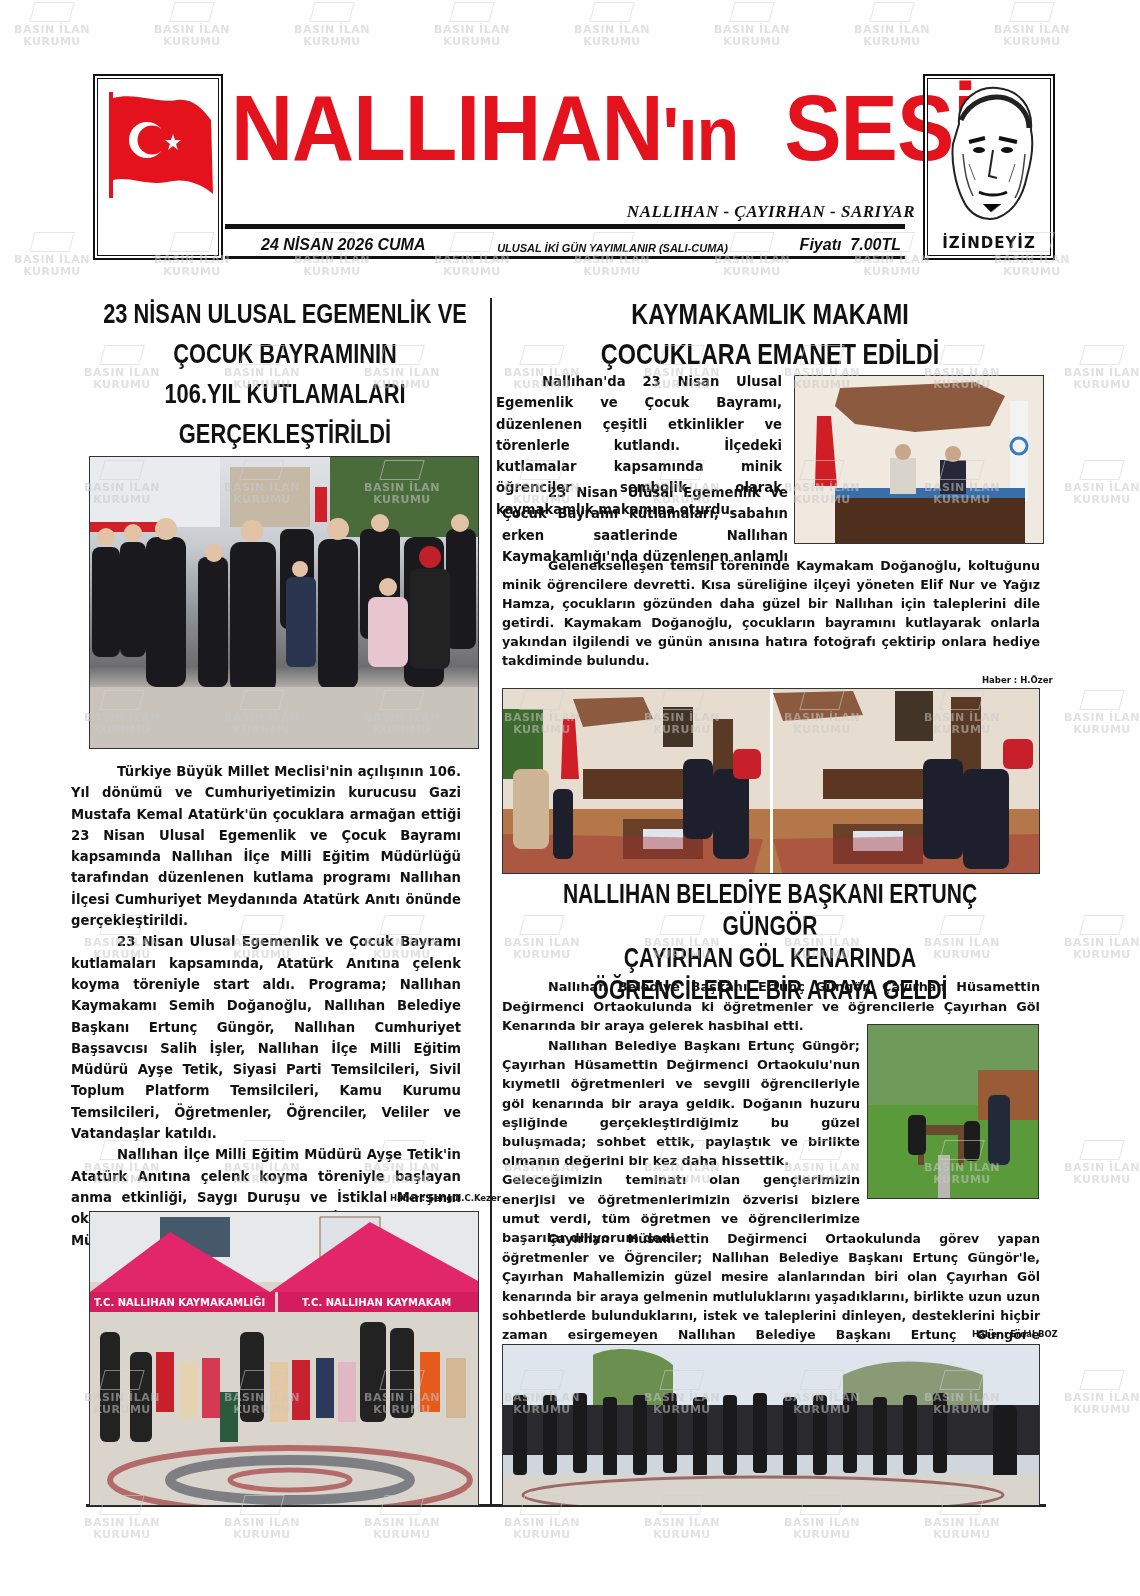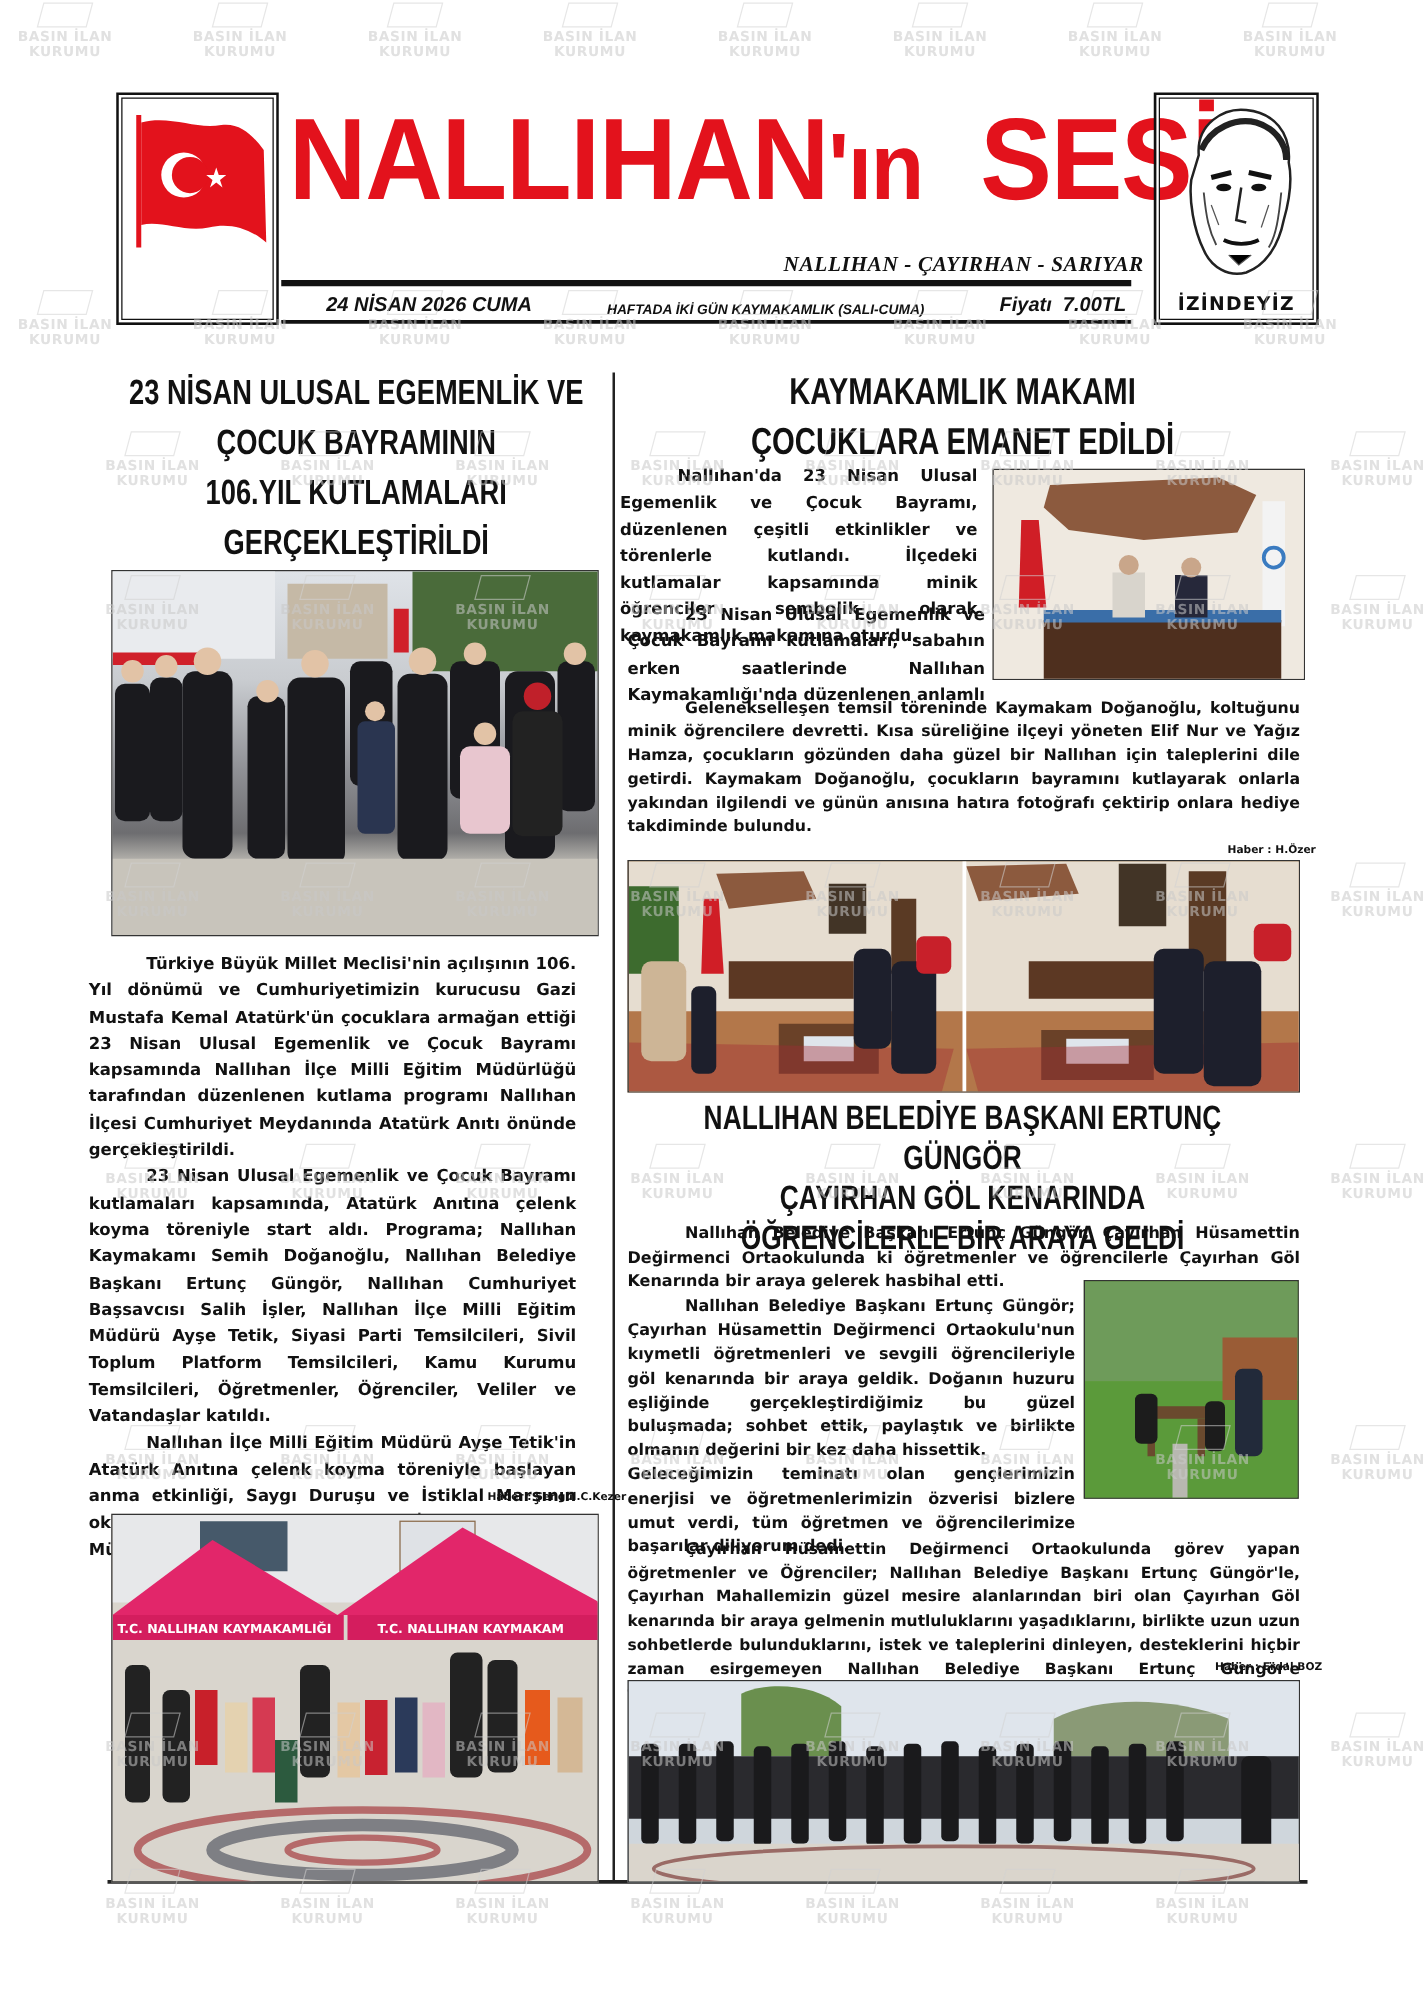--- a/index.html
+++ b/index.html
@@ -54,21 +54,21 @@
     </svg>
   </div>
 
   <div class="title">
     <span>NALLIHAN</span><span class="small">'ın</span>&nbsp;&nbsp;<span>SESİ</span>
   </div>
   <div class="subtitle">NALLIHAN - ÇAYIRHAN - SARIYAR</div>
   <div class="thick-rule"></div>
   <div class="infobar">
     <span class="date">24 NİSAN  2026 CUMA</span>
-    <span class="freq">HAFTADA İKİ GÜN KAYMAKAMLIK (SALI-CUMA)</span>
+    <span class="freq">ULUSAL İKİ GÜN YAYIMLANIR (SALI-CUMA)</span>
     <span class="price"><span>Fiyatı</span>&nbsp; <span>7.00TL</span></span>
   </div>
   <div class="bottom-rule"></div>
 
   <div class="ata-box">
     <svg class="ata-face" viewBox="0 0 104 150">
       <path d="M20,40 C18,15 40,2 58,4 C80,6 94,22 92,46 C95,60 92,78 88,92 C84,112 74,128 58,134 C44,138 30,130 24,116 C16,100 12,76 14,60 Z" fill="#fff" stroke="#222" stroke-width="2"></path>
       <path d="M22,36 C30,18 50,10 66,14 C80,18 90,30 90,44" fill="none" stroke="#222" stroke-width="5"></path>
       <path d="M30,58 L46,54 M60,54 L78,58" stroke="#111" stroke-width="4"></path>
       <ellipse cx="40" cy="66" rx="6" ry="3" fill="#111"></ellipse>

